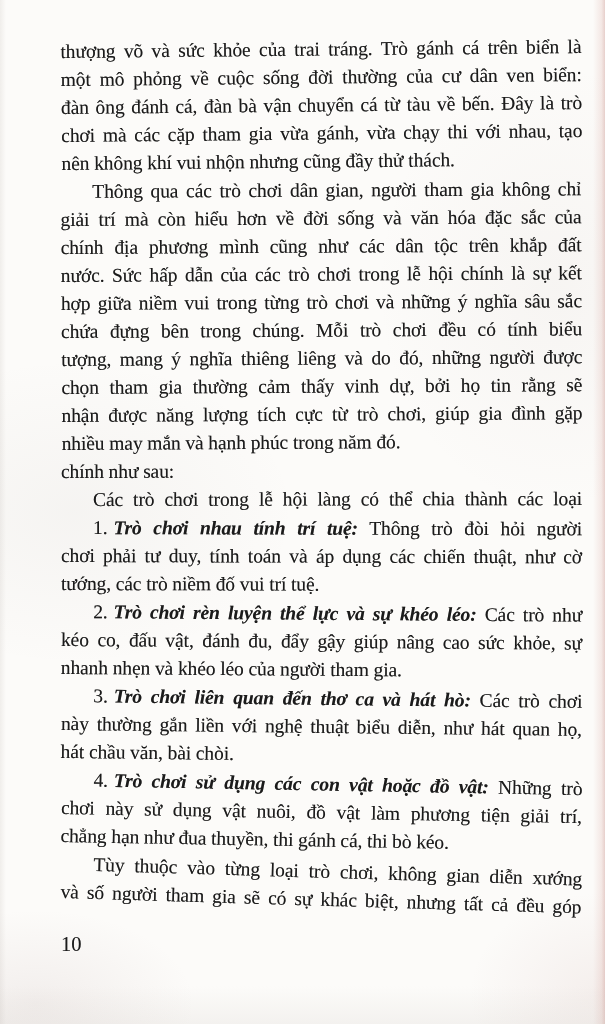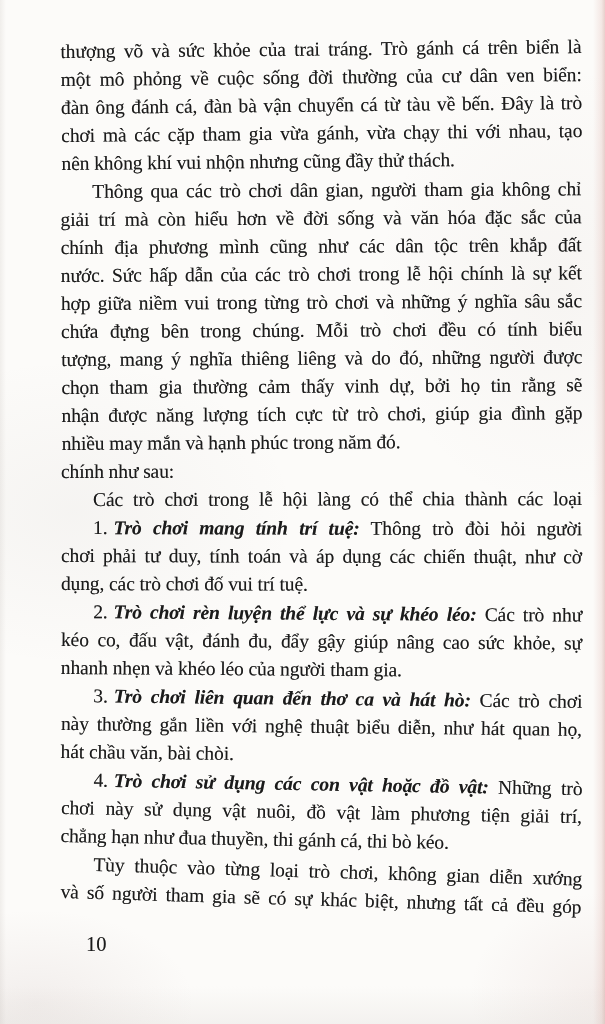--- a/index.html
+++ b/index.html
@@ -46,21 +46,20 @@
   .ln.indent { text-indent: 32px; }
   .bi { font-weight: bold; font-style: italic; }
   .num { padding-right: 6px; }
   .pagenum {
     position: absolute;
     left: 61px;
     top: 932px;
     font-size: 20.5px;
     line-height: 24px;
     text-shadow: 0 0 0.5px rgba(10,10,10,0.4);
-    margin-left: 25px;
   }
   .edge-right {
     position: absolute; top: 0; right: 0; width: 12px; height: 100%;
     background: linear-gradient(to right, rgba(224,186,180,0) 0%, rgba(222,182,176,0.28) 70%, rgba(210,164,158,0.5) 100%);
     pointer-events: none;
   }
   .edge-bottom {
     position: absolute; left: 0; bottom: 0; width: 100%; height: 38px;
     background: linear-gradient(to bottom, rgba(200,194,188,0) 0%, rgba(198,191,186,0.16) 100%);
     pointer-events: none;
@@ -93,23 +92,23 @@
         <div class="ln"><span>tượng, mang ý nghĩa thiêng liêng và do đó, những người được</span></div>
         <div class="ln"><span>chọn tham gia thường cảm thấy vinh dự, bởi họ tin rằng sẽ</span></div>
         <div class="ln"><span>nhận được năng lượng tích cực từ trò chơi, giúp gia đình gặp</span></div>
         <div class="ln endp"><span>nhiều may mắn và hạnh phúc trong năm đó.</span></div>
       </div>
       <div class="para">
         <div class="ln endp"><span>chính như sau:</span></div>
         <div class="ln indent"><span>Các trò chơi trong lễ hội làng có thể chia thành các loại</span></div>
       </div>
       <div class="para">
-        <div class="ln indent"><span class="num">1.</span><span class="bi">Trò chơi mang tính trí tuệ:</span><span> Thông trò đòi hỏi người</span></div>
+        <div class="ln indent"><span class="num">1.</span><span class="bi">Trò chơi nhau tính trí tuệ:</span><span> Thông trò đòi hỏi người</span></div>
         <div class="ln"><span>chơi phải tư duy, tính toán và áp dụng các chiến thuật, như cờ</span></div>
-        <div class="ln endp"><span>dụng, các trò chơi đố vui trí tuệ.</span></div>
+        <div class="ln endp"><span>tướng, các trò niềm đố vui trí tuệ.</span></div>
       </div>
       <div class="para">
         <div class="ln indent"><span class="num">2.</span><span class="bi">Trò chơi rèn luyện thể lực và sự khéo léo:</span><span> Các trò như</span></div>
         <div class="ln"><span>kéo co, đấu vật, đánh đu, đẩy gậy giúp nâng cao sức khỏe, sự</span></div>
         <div class="ln endp"><span>nhanh nhẹn và khéo léo của người tham gia.</span></div>
       </div>
       <div class="para">
         <div class="ln indent"><span class="num">3.</span><span class="bi">Trò chơi liên quan đến thơ ca và hát hò:</span><span> Các trò chơi</span></div>
         <div class="ln"><span>này thường gắn liền với nghệ thuật biểu diễn, như hát quan họ,</span></div>
         <div class="ln endp"><span>hát chầu văn, bài chòi.</span></div>

